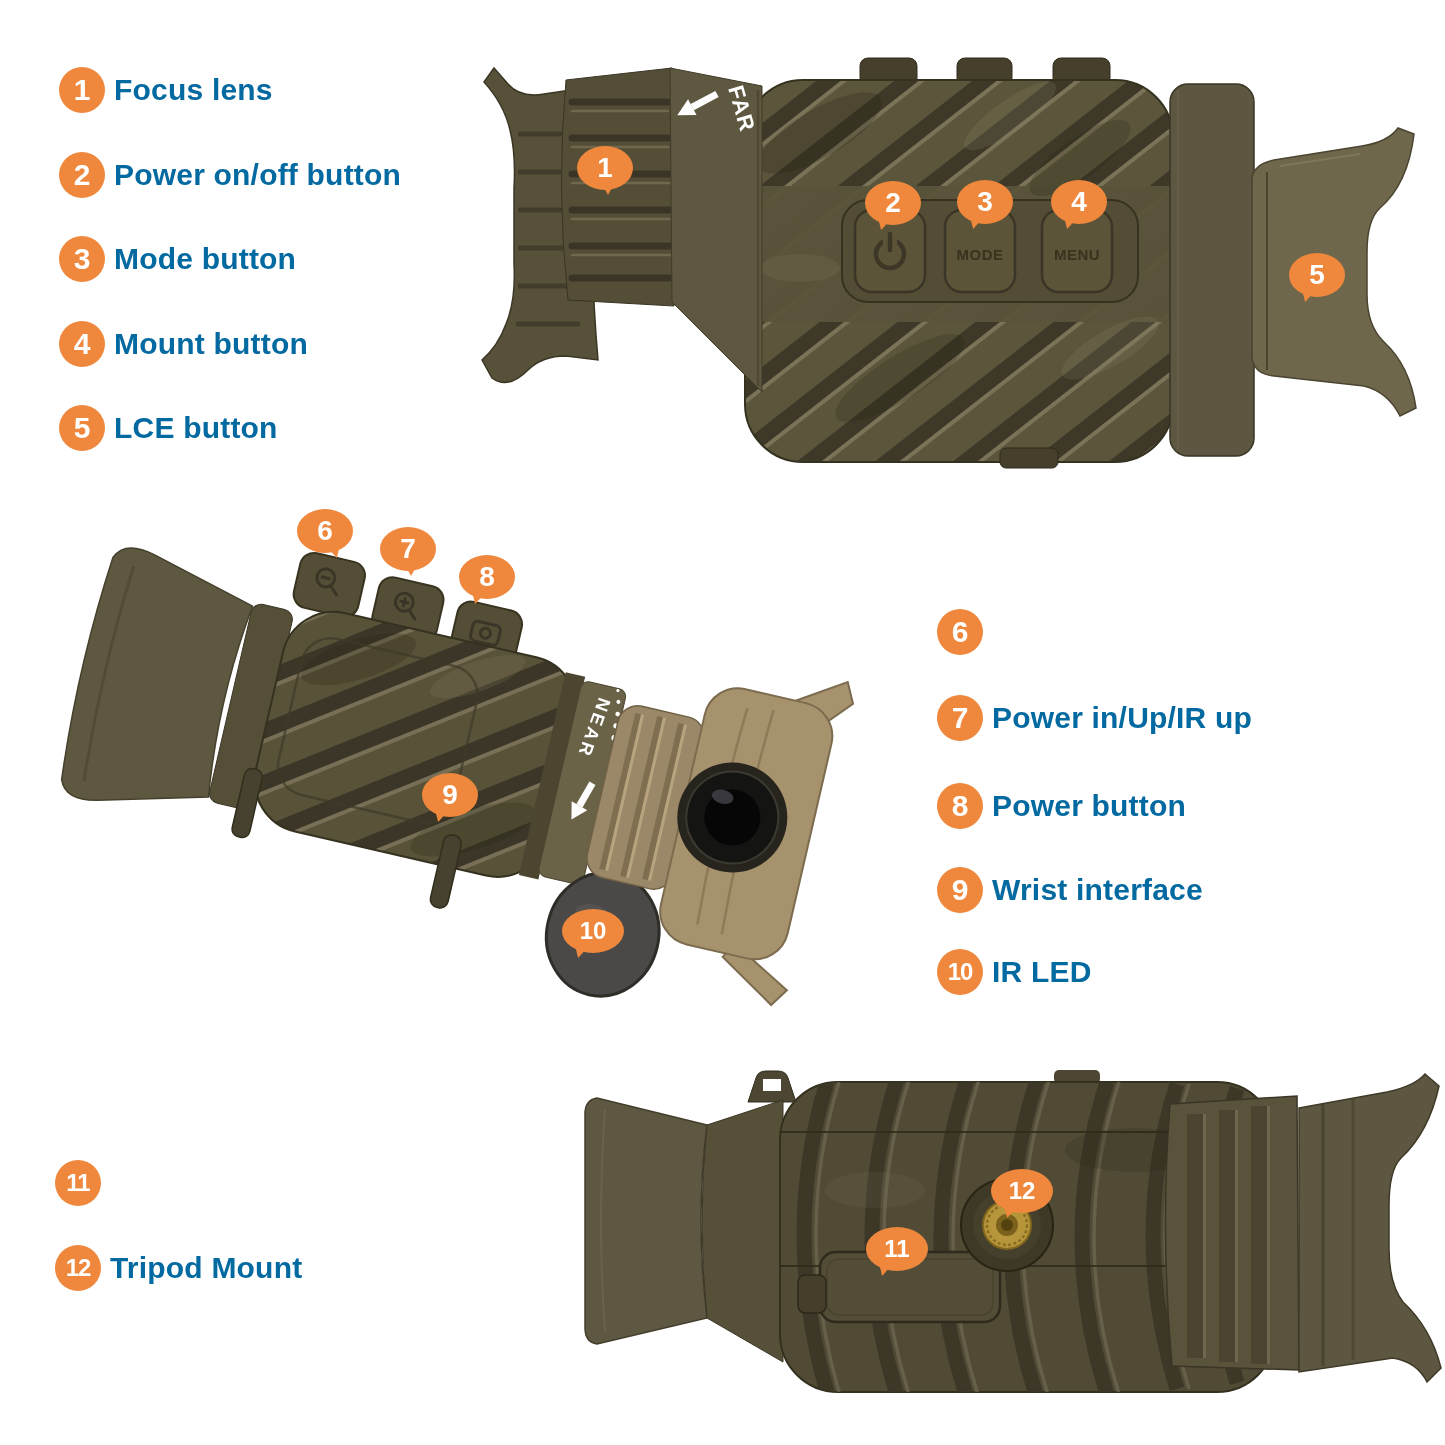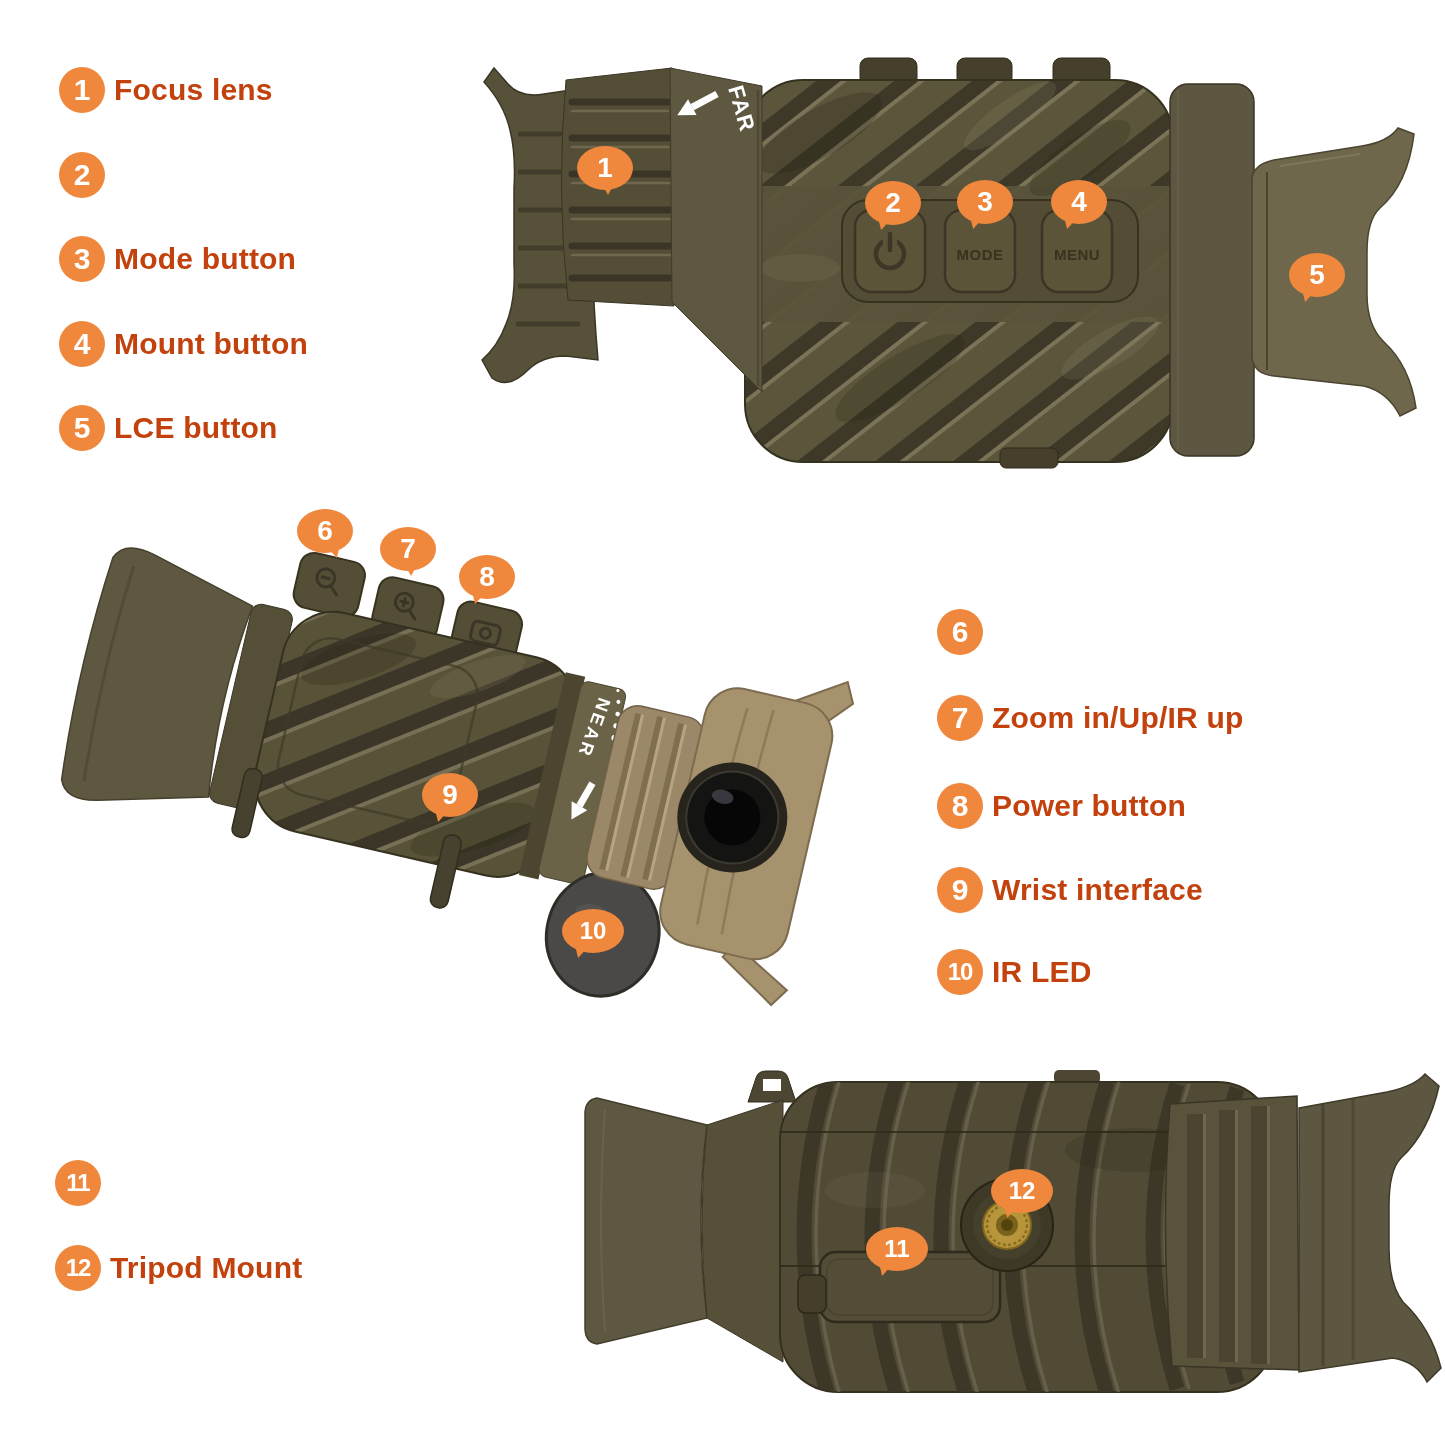--- a/index.html
+++ b/index.html
@@ -4,21 +4,21 @@
 <style>
   html,body{margin:0;padding:0;background:#fff;}
   .stage{position:relative;width:1445px;height:1445px;background:#ffffff;overflow:hidden;
          font-family:"Liberation Sans",sans-serif;}
   
   .legend-row{position:absolute;display:flex;align-items:center;gap:9px;height:46px;}
   .badge{width:46px;height:46px;border-radius:50%;background:var(--orange,#EF883D);
          color:#fff;font-weight:700;font-size:30px;display:flex;align-items:center;
          justify-content:center;flex:0 0 auto;}
   .badge.wide{font-size:24px;letter-spacing:-1px;}
-  .legend-label{font-size:30px;font-weight:700;color:#c2410c;white-space:nowrap;letter-spacing:.2px;}
+  .legend-label{font-size:30px;font-weight:700;color:#0369a1;white-space:nowrap;letter-spacing:.2px;}
   
   .callout{position:absolute;width:56px;height:44px;background:var(--orange,#EF883D);
            border-radius:50%;display:flex;align-items:center;justify-content:center;
            color:#fff;font-weight:700;font-size:28px;z-index:6;}
   .callout.wide{width:62px;font-size:24px;}
   .callout::after{content:"";position:absolute;bottom:-13px;left:9px;width:0;height:0;
            border:8px solid transparent;border-top:15px solid var(--orange,#EF883D);
            transform:rotate(14deg);}
   .callout.tail-c::after{left:23px;transform:none;}
   .callout.tail-r::after{left:auto;right:9px;transform:rotate(-14deg);}
@@ -29,40 +29,41 @@
 <body>
 
 <div class="stage">
 
   <div class="legend-row" style="left:59px;top:67px">
     <span class="badge">1</span>
     <span class="legend-label">Focus lens</span>
   </div>
   <div class="legend-row" style="left:59px;top:152px">
     <span class="badge">2</span>
+    <span class="legend-label">Power on/off button</span>
   </div>
   <div class="legend-row" style="left:59px;top:236px">
     <span class="badge">3</span>
     <span class="legend-label">Mode button</span>
   </div>
   <div class="legend-row" style="left:59px;top:321px">
     <span class="badge">4</span>
     <span class="legend-label">Mount button</span>
   </div>
   <div class="legend-row" style="left:59px;top:405px">
     <span class="badge">5</span>
     <span class="legend-label">LCE button</span>
   </div>
 
   <div class="legend-row" style="left:937px;top:609px">
     <span class="badge">6</span>
   </div>
   <div class="legend-row" style="left:937px;top:695px">
     <span class="badge">7</span>
-    <span class="legend-label">Zoom in/Up/IR up</span>
+    <span class="legend-label">Power in/Up/IR up</span>
   </div>
   <div class="legend-row" style="left:937px;top:783px">
     <span class="badge">8</span>
     <span class="legend-label">Power button</span>
   </div>
   <div class="legend-row" style="left:937px;top:867px">
     <span class="badge">9</span>
     <span class="legend-label">Wrist interface</span>
   </div>
   <div class="legend-row" style="left:937px;top:949px">

